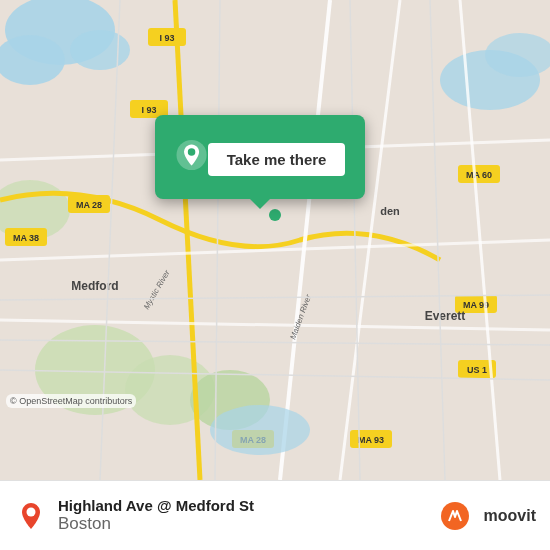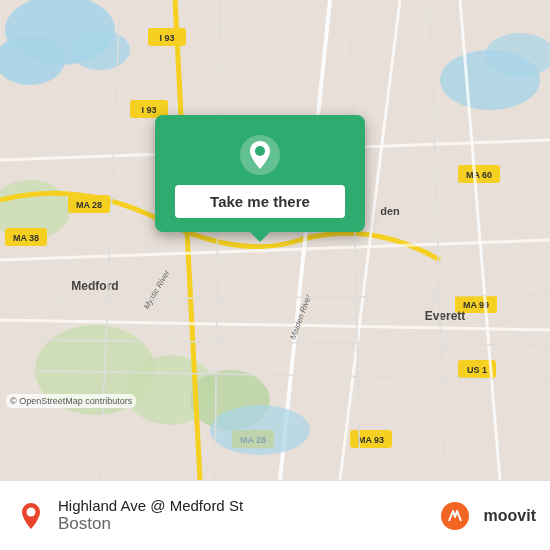--- a/index.html
+++ b/index.html
@@ -27,21 +27,21 @@
 
     
     #popup-card {
       position: absolute;
       top: 115px;
       left: 155px;
       width: 210px;
       background: #2eab6f;
       border-radius: 8px;
       display: flex;
-      flex-direction: column;
+      flex-direction: row;
       align-items: center;
       padding: 18px 20px 14px;
       box-shadow: 0 4px 14px rgba(0,0,0,0.35);
       cursor: pointer;
     }
 
     #popup-card::after {
       content: '';
       position: absolute;
       bottom: -10px;
@@ -91,21 +91,21 @@
       margin-right: 10px;
       flex-shrink: 0;
     }
 
     #location-text {
       flex: 1;
     }
 
     #location-name {
       font-size: 15px;
-      font-weight: 400;
+      font-weight: 700;
       color: #222;
     }
 
     #location-city {
       font-size: 17px;
       color: #666;
     }
 
     #moovit-logo {
       display: flex;

